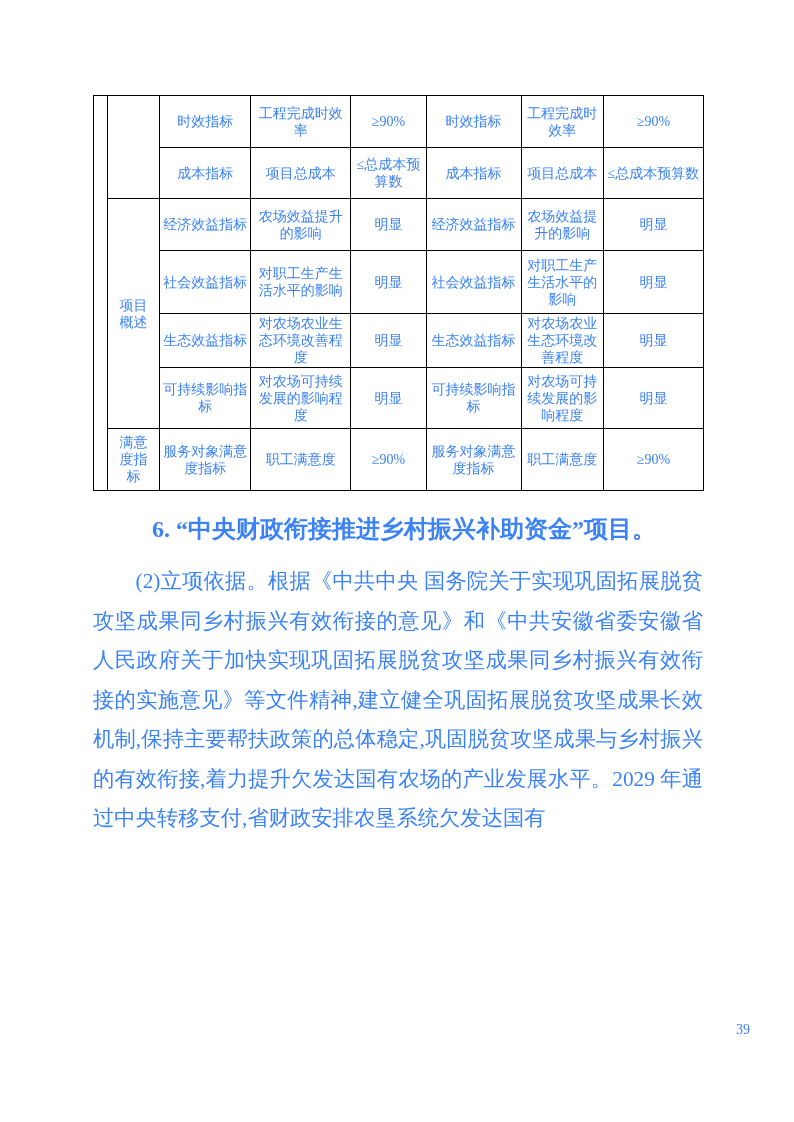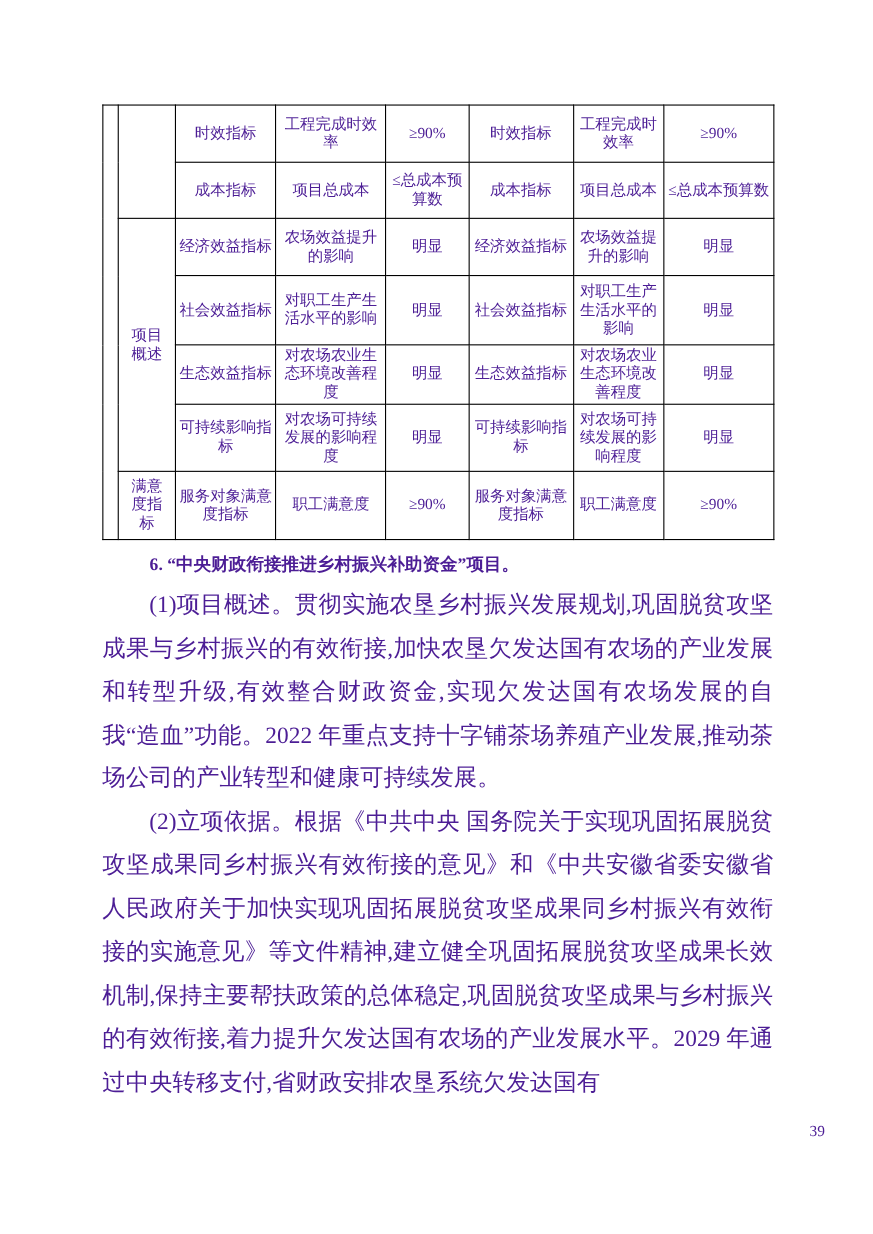--- a/index.html
+++ b/index.html
@@ -1,21 +1,21 @@
 <!DOCTYPE html>
 <html><head>
 <meta charset="utf-8">
 <style>
   html,body { margin:0; padding:0; background:#e8e8e8; }
   .page {
     position:relative;
     width:794px; height:1122px;
     margin:0 auto;
     background:#ffffff;
-    color:#4c1d95;
+    color:#3b82f6;
     font-family:"Liberation Serif","DejaVu Serif",serif;
     overflow:hidden;
   }
   table.perf {
     position:absolute; left:93px; top:95px;
     border-collapse:collapse;
     table-layout:fixed;
     width:611px;
   }
   table.perf td {
@@ -33,22 +33,22 @@
   tr.r2 { height:51px; }
   tr.r3 { height:52px; }
   tr.r4 { height:63px; }
   tr.r5 { height:54px; }
   tr.r6 { height:61px;margin-top:20px; }
   tr.r7 { height:62px; }
   .textblock {
     position:absolute; left:93px; top:497px; width:610px;
   }
   .heading {
-    margin:0;
-    font-size:16px;
+    margin:16px;
+    font-size:24px;
     font-weight:bold;
     line-height:33px;
     padding-left:43px;
   }
   .para {
     margin:0;
     font-size:21.3px;
     line-height:39.5px;
     text-indent:42.6px;
     text-align:justify;
@@ -135,19 +135,18 @@
       <td>≥90%</td>
       <td>服务对象满意度指标</td>
       <td class="l">职工满意度</td>
       <td>≥90%</td>
     </tr>
   </tbody>
     </table>
 
   <div class="textblock">
     <h2 class="heading">6. “中央财政衔接推进乡村振兴补助资金”项目。</h2>
-    <p class="para">(1)项目概述。贯彻实施农垦乡村振兴发展规划,巩固脱贫攻坚成果与乡村振兴的有效衔接,加快农垦欠发达国有农场的产业发展和转型升级,有效整合财政资金,实现欠发达国有农场发展的自我“造血”功能。2022 年重点支持十字铺茶场养殖产业发展,推动茶场公司的产业转型和健康可持续发展。</p>
     <p class="para">(2)立项依据。根据《中共中央 国务院关于实现巩固拓展脱贫攻坚成果同乡村振兴有效衔接的意见》和《中共安徽省委安徽省人民政府关于加快实现巩固拓展脱贫攻坚成果同乡村振兴有效衔接的实施意见》等文件精神,建立健全巩固拓展脱贫攻坚成果长效机制,保持主要帮扶政策的总体稳定,巩固脱贫攻坚成果与乡村振兴的有效衔接,着力提升欠发达国有农场的产业发展水平。2029 年通过中央转移支付,省财政安排农垦系统欠发达国有</p>
   </div>
 
   <div class="pageno">39</div>
 
 </div>
 
 </body></html>

